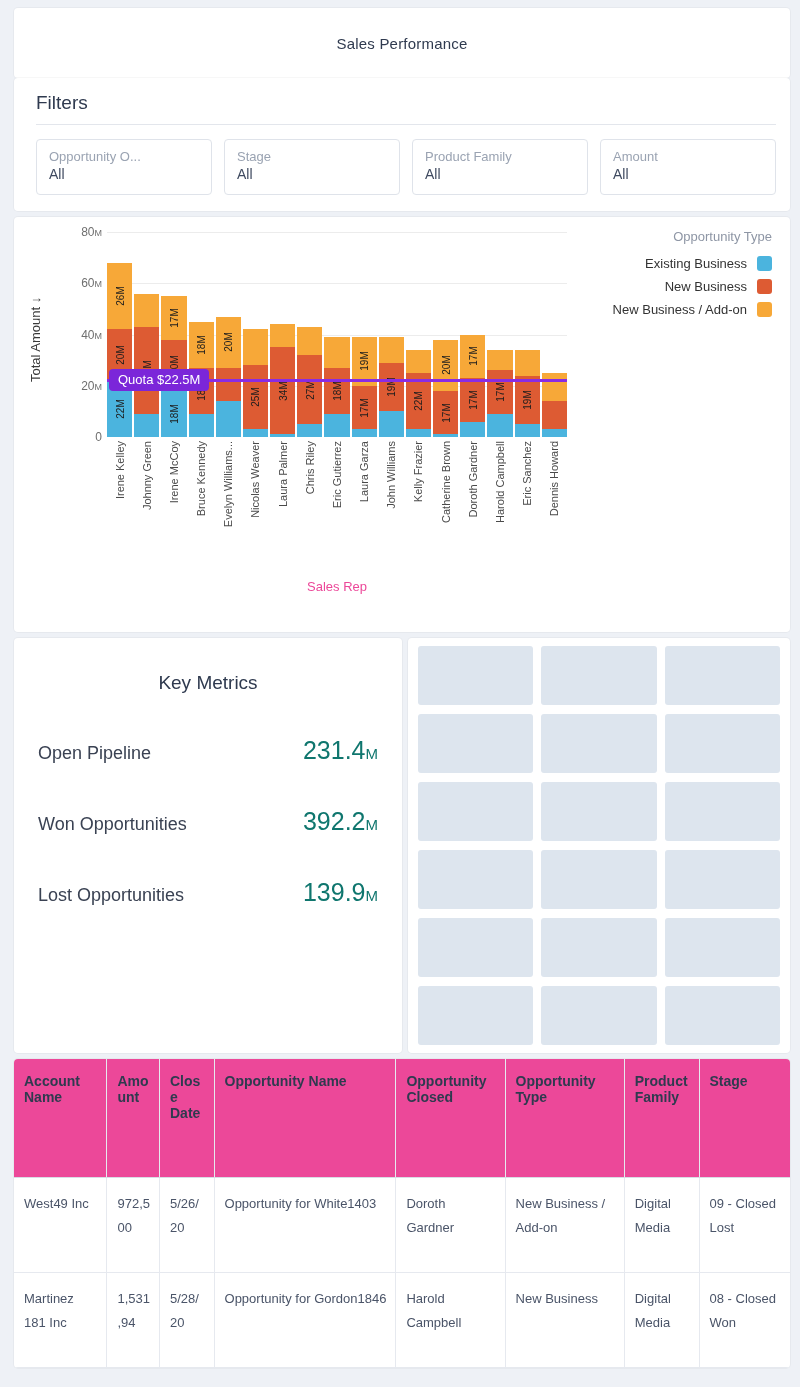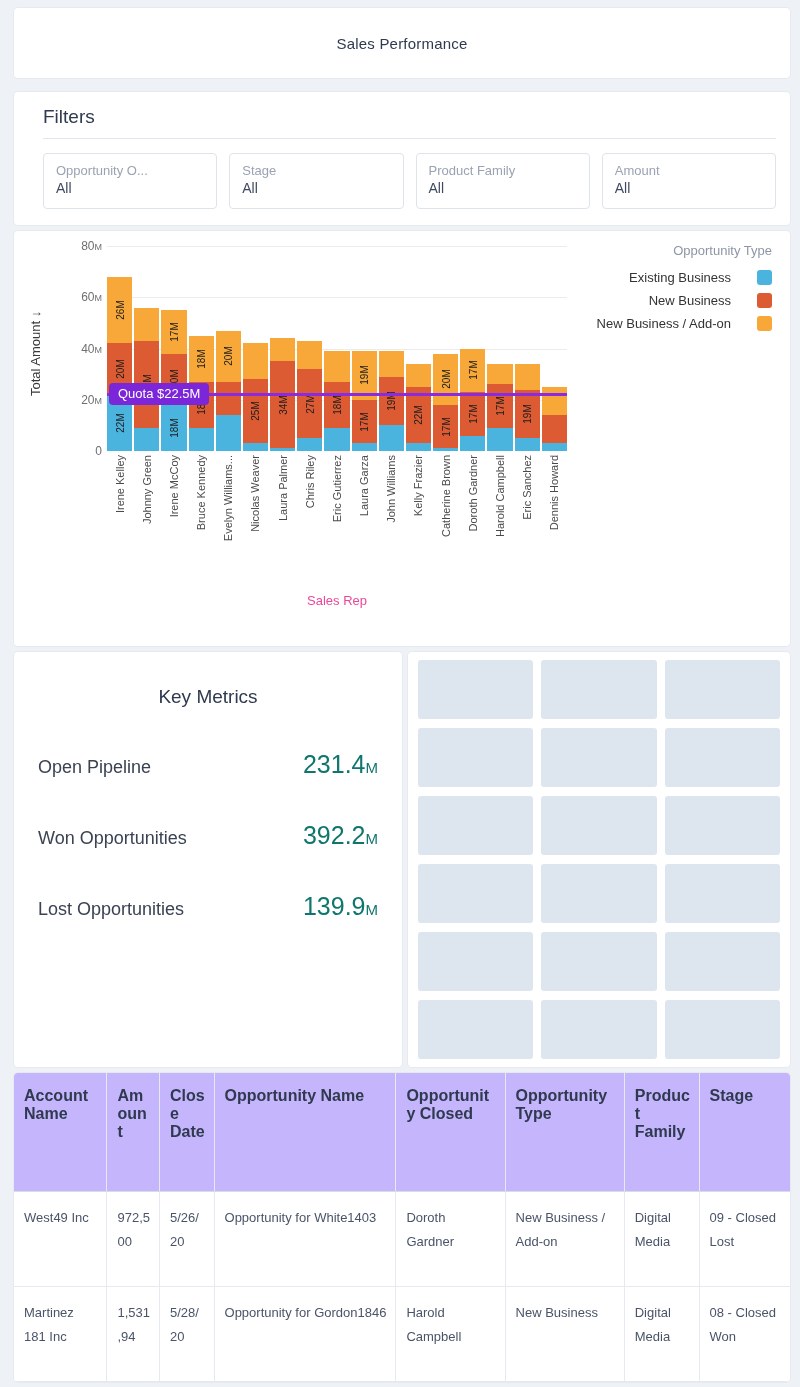--- a/index.html
+++ b/index.html
@@ -28,22 +28,22 @@
   .title-card .title {
     font-size: 15px;
     color: #2f3a4f;
     letter-spacing: .2px;
   }
 
   
   .filters-card {
     background: #ffffff;
     border-radius: 4px;
-    margin-top: 14px;
-    padding: 14px 12px 16px 19px;
+    margin-top: 0;
+    padding: 14px 12px 16px 12px;
     box-shadow: 0 0 0 1px rgba(0,0,0,0.03);
   }
   .filters-head {
     font-size: 19px;
     color: #2f3a4f;
     padding: 0 0 10px 10px;
   }
   .filters-rule {
     height: 1px; background: #e3e6ec; margin: 0 2px 14px 10px;
   }
@@ -138,21 +138,21 @@
     font-size: 11px; color: #4a4a4a; white-space: nowrap;
   }
   .xaxis-title {
     position: absolute; left: 93px; width: 460px; top: 362px;
     text-align: center; font-size: 13px; color: #ec4899;
   }
   .legend { position: absolute; right: 18px; top: 12px; text-align: right; }
   .legend-title { font-size: 13px; color: #8e96a5; margin-bottom: 12px; }
   .legend-row {
     display: flex; align-items: center; justify-content: flex-end;
-    gap: 26px; margin-bottom: 8px;
+    gap: 10px; margin-bottom: 8px;
   }
   .legend-row span { font-size: 13px; color: #333; }
   .swatch { width: 15px; height: 15px; border-radius: 3px; }
 
   
   .mid { display: flex; margin-top: 6px; gap: 6px; height: 415px; }
   .metrics-card {
     width: 388px;
     background: #ffffff;
     border-radius: 4px;
@@ -186,26 +186,26 @@
   
   .table-card {
     background: #ffffff;
     border-radius: 4px;
     margin-top: 6px;
     overflow: hidden;
     box-shadow: 0 0 0 1px rgba(0,0,0,0.03);
   }
   table { border-collapse: collapse; width: 100%; table-layout: fixed; }
   th {
-    font-size: 16px; font-weight: bold; color: #2f3a4f;
+    font-size: 14px; font-weight: bold; color: #2f3a4f;
     text-align: left; vertical-align: top;
     padding: 14px 8px 14px 10px;
     border-right: 1px solid #e6e9ef;
     border-bottom: 1px solid #d8dde5;
-    background: #c4b5fd;
+    background: #ec4899;
     height: 118px;
     word-wrap: break-word;
     overflow-wrap: anywhere;
   }
   th:last-child { border-right: none; }
   td {
     font-size: 13px; color: #4a5468;
     vertical-align: top;
     padding: 14px 8px 14px 10px;
     border-right: 1px solid #e6e9ef;

